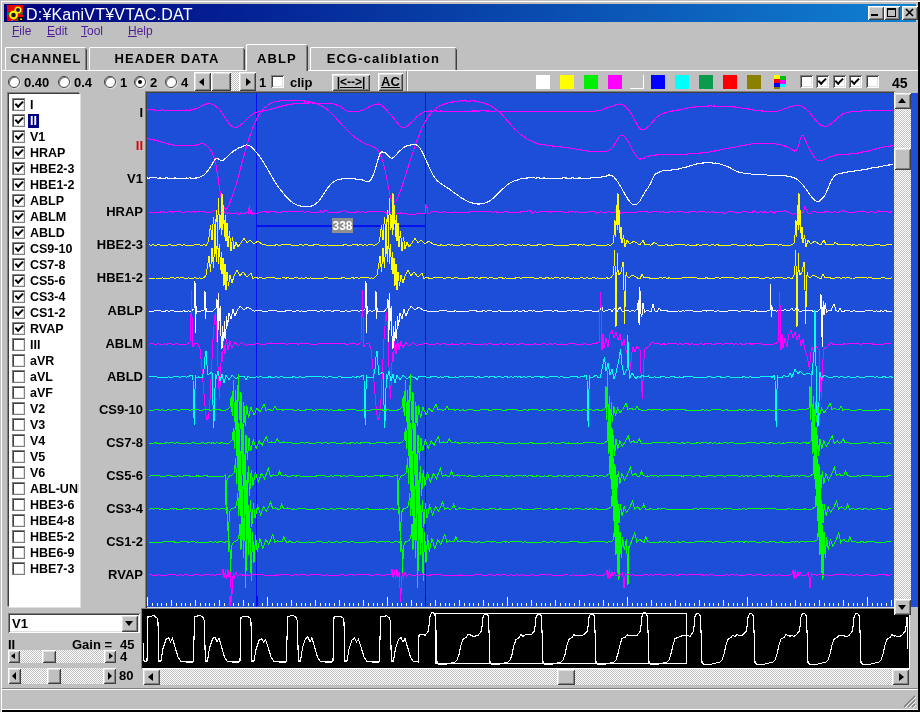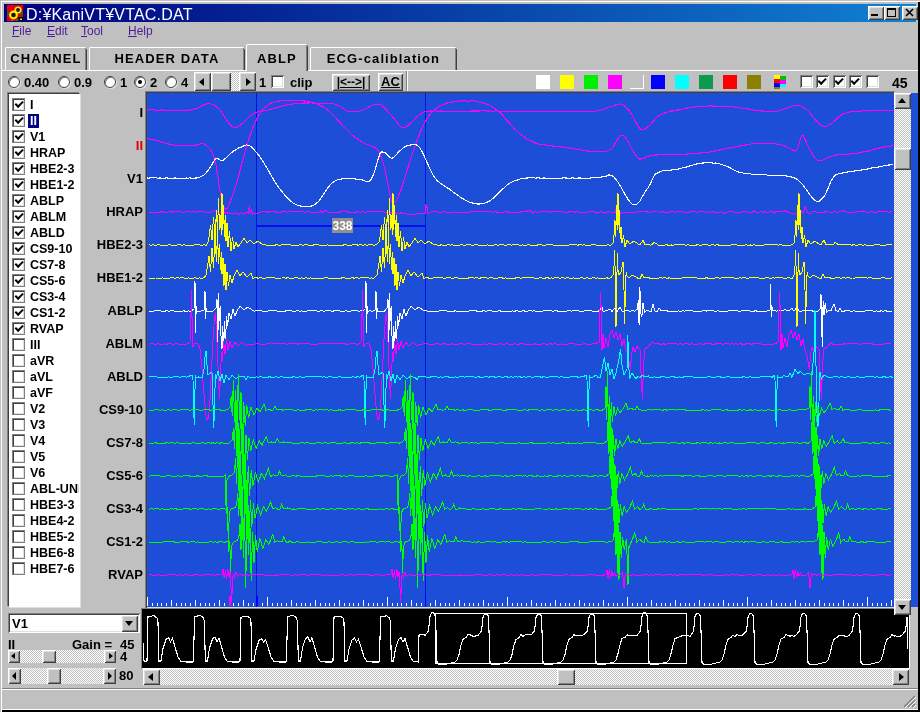--- a/index.html
+++ b/index.html
@@ -94,21 +94,21 @@
 <div class="tab" style="left:5px; width:82px;">CHANNEL</div>
 <div class="tab" style="left:89px; width:156px;">HEADER DATA</div>
 <div class="tab active" style="left:246px; width:62px;">ABLP</div>
 <div class="tab" style="left:310px; width:147px;">ECG-caliblation</div>
 
 <div class="abs" style="left:2px;top:70px;width:916px;height:1px;background:#fff;z-index:2"></div>
 
 <div class="radio" style="left:8px"></div>
 <span class="tlab" style="left:24px">0.40</span>
 <div class="radio" style="left:58px"></div>
-<span class="tlab" style="left:74px">0.9</span>
+<span class="tlab" style="left:74px">0.4</span>
 <div class="radio" style="left:104px"></div>
 <span class="tlab" style="left:120px">1</span>
 <div class="radio" style="left:134px">
     <span class="dot"></span>
   </div>
 <span class="tlab" style="left:150px">2</span>
 <div class="radio" style="left:165px"></div>
 <span class="tlab" style="left:181px">4</span>
 <div class="abs sbtrack" style="left:194px;top:72px;width:62px;height:19px;">
   <div class="btn" style="position:absolute;left:0;top:0;width:17px;height:19px"></div>
@@ -284,37 +284,37 @@
 <div class="li">
       <span class="cb"></span>
       <span class="lt">V6</span>
     </div>
 <div class="li">
       <span class="cb"></span>
       <span class="lt">ABL-UNI</span>
     </div>
 <div class="li">
       <span class="cb"></span>
-      <span class="lt">HBE3-3</span>
-    </div>
-<div class="li">
-      <span class="cb"></span>
-      <span class="lt">HBE4-2</span>
+      <span class="lt">HBE3-6</span>
+    </div>
+<div class="li">
+      <span class="cb"></span>
+      <span class="lt">HBE4-8</span>
     </div>
 <div class="li">
       <span class="cb"></span>
       <span class="lt">HBE5-2</span>
     </div>
 <div class="li">
       <span class="cb"></span>
-      <span class="lt">HBE6-8</span>
-    </div>
-<div class="li">
-      <span class="cb"></span>
-      <span class="lt">HBE7-6</span>
+      <span class="lt">HBE6-9</span>
+    </div>
+<div class="li">
+      <span class="cb"></span>
+      <span class="lt">HBE7-3</span>
     </div>
 </div>
 <div class="glab" style="top:105px;color:#000">I</div>
 <div class="glab" style="top:138px;color:#e00000">II</div>
 <div class="glab" style="top:171px;color:#000">V1</div>
 <div class="glab" style="top:204px;color:#000">HRAP</div>
 <div class="glab" style="top:237px;color:#000">HBE2-3</div>
 <div class="glab" style="top:270px;color:#000">HBE1-2</div>
 <div class="glab" style="top:303px;color:#000">ABLP</div>
 <div class="glab" style="top:336px;color:#000">ABLM</div>

